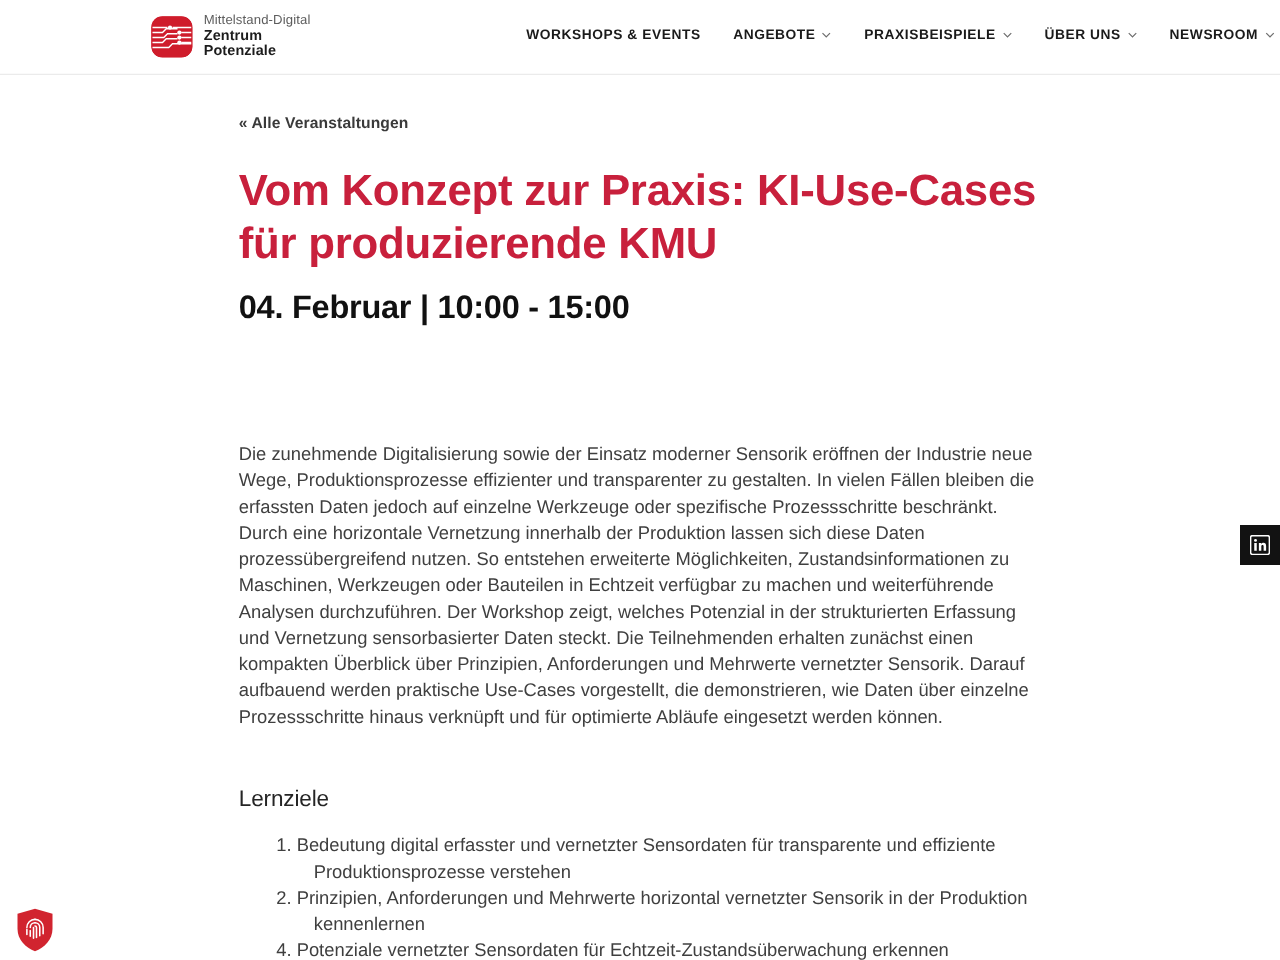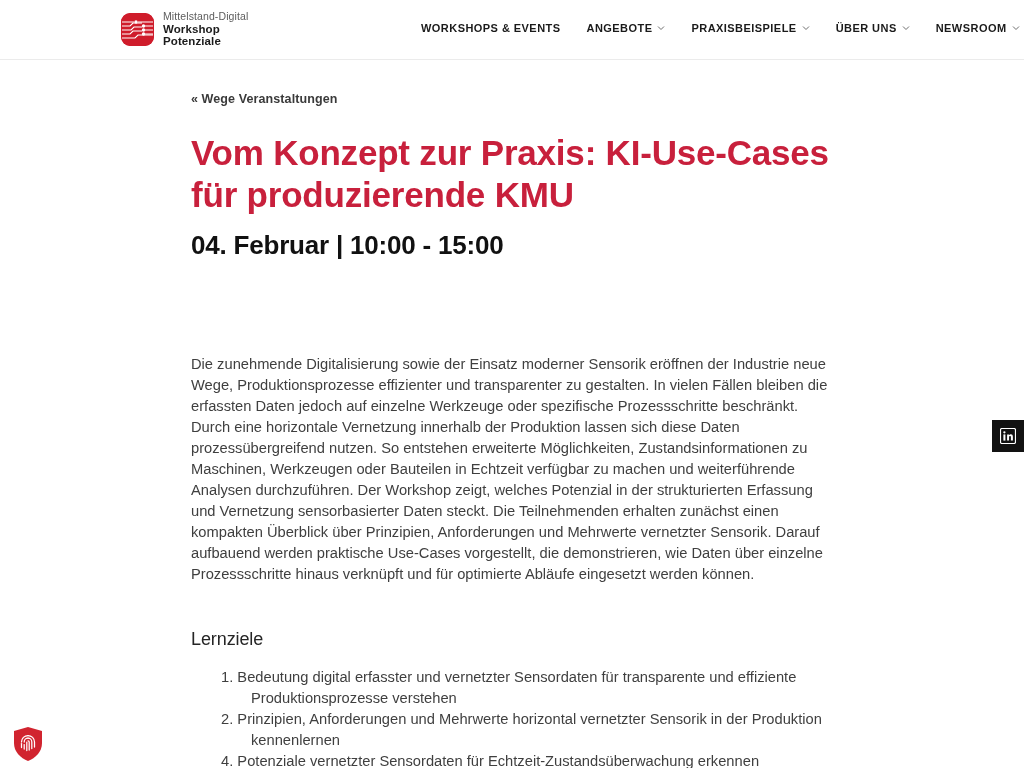--- a/index.html
+++ b/index.html
@@ -213,21 +213,21 @@
         <g fill="#ffffff">
           <circle cx="15" cy="9" r="1.7"></circle>
           <circle cx="22.5" cy="13" r="1.7"></circle>
           <circle cx="22.5" cy="17" r="1.7"></circle>
           <circle cx="22.5" cy="21" r="1.7"></circle>
         </g>
       </svg>
     </div>
     <div class="brand-text">
       <span class="brand-line-1">Mittelstand-Digital</span>
-      <span class="brand-line-2">Workshop</span>
+      <span class="brand-line-2">Zentrum</span>
       <span class="brand-line-3">Potenziale</span>
     </div>
   </div>
 
   <nav class="main-nav">
 
     <div class="nav-item">
       <span>WORKSHOPS &amp; EVENTS</span>
     </div>
 
@@ -267,21 +267,21 @@
       </span>
     </div>
 
   </nav>
 </header>
 
 <div class="page">
 
   <main class="content">
 
-    <a class="breadcrumb">« Wege Veranstaltungen</a>
+    <a class="breadcrumb">« Alle Veranstaltungen</a>
 
     <h1 class="event-title">Vom Konzept zur Praxis: KI-Use-Cases für produzierende KMU</h1>
 
     <div class="event-date">04. Februar | 10:00 - 15:00</div>
 
     <p class="event-description">Die zunehmende Digitalisierung sowie der Einsatz moderner Sensorik eröffnen der Industrie neue Wege, Produktionsprozesse effizienter und transparenter zu gestalten. In vielen Fällen bleiben die erfassten Daten jedoch auf einzelne Werkzeuge oder spezifische Prozessschritte beschränkt. Durch eine horizontale Vernetzung innerhalb der Produktion lassen sich diese Daten prozessübergreifend nutzen. So entstehen erweiterte Möglichkeiten, Zustandsinformationen zu Maschinen, Werkzeugen oder Bauteilen in Echtzeit verfügbar zu machen und weiterführende Analysen durchzuführen. Der Workshop zeigt, welches Potenzial in der strukturierten Erfassung und Vernetzung sensorbasierter Daten steckt. Die Teilnehmenden erhalten zunächst einen kompakten Überblick über Prinzipien, Anforderungen und Mehrwerte vernetzter Sensorik. Darauf aufbauend werden praktische Use-Cases vorgestellt, die demonstrieren, wie Daten über einzelne Prozessschritte hinaus verknüpft und für optimierte Abläufe eingesetzt werden können.</p>
 
     <h2 class="section-heading">Lernziele</h2>
 
     <ul class="goals-list">

